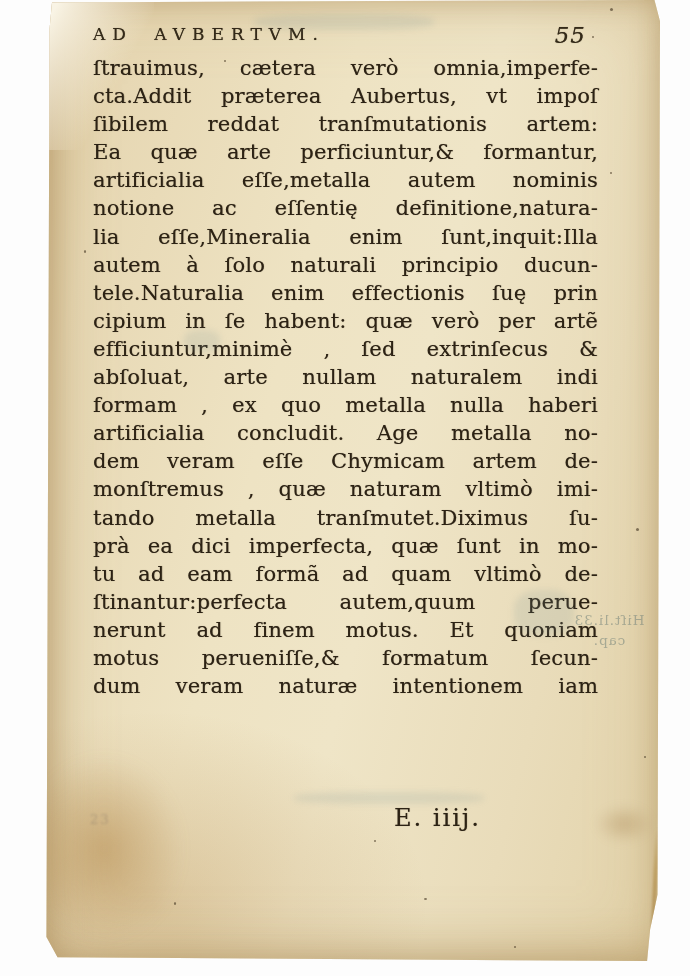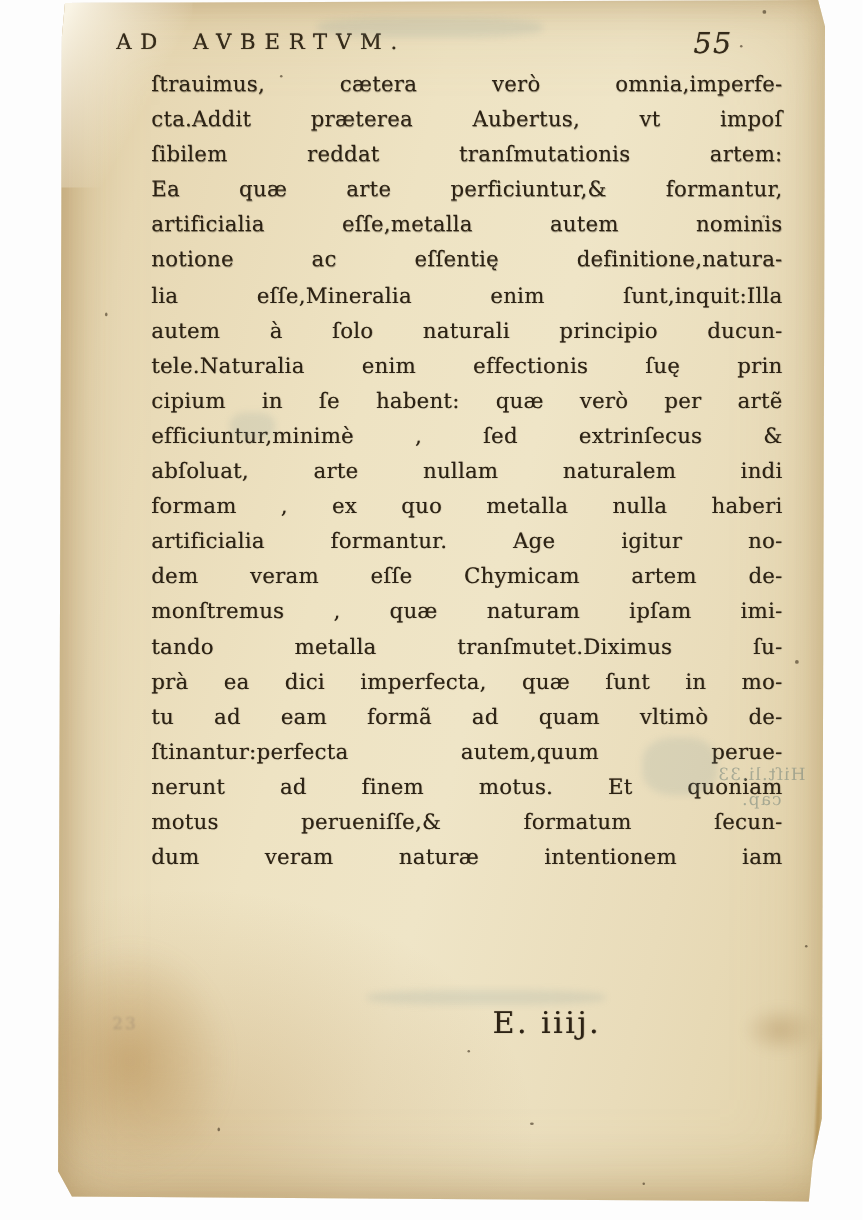--- a/index.html
+++ b/index.html
@@ -52,24 +52,23 @@
   }
   #page-number{
     position:absolute;right:12px;top:-2px;
     font-size:23px;font-style:italic;letter-spacing:1px;
     text-shadow:0 0 0.7px rgba(52,42,25,0.7);
     margin-left:24px;
   }
   #body-text{
     position:absolute;left:49px;top:54px;width:505px;
     color:#2c2214;
-    font-size:17px;line-height:28.1px;
+    font-size:21px;line-height:28.1px;
     letter-spacing:0.2px;
     text-shadow:0.3px 0.3px 0.7px rgba(44,34,20,0.55);
-    margin-left:28px;
   }
   .line{
     width:505px;height:28.1px;white-space:nowrap;
     text-align:justify;text-align-last:justify;
     overflow:visible;
   }
   #signature{
     position:absolute;left:350px;top:804px;
     color:#2c2214;font-size:24px;letter-spacing:2px;
     text-shadow:0.3px 0.3px 0.7px rgba(44,34,20,0.55);
@@ -108,23 +107,23 @@
       <div class="line">Ea quæ arte perficiuntur,&amp; formantur,</div>
       <div class="line">artificialia eſſe,metalla autem nominis</div>
       <div class="line">notione ac eſſentię definitione,natura-</div>
       <div class="line">lia eſſe,Mineralia enim ſunt,inquit:Illa</div>
       <div class="line">autem à ſolo naturali principio ducun-</div>
       <div class="line">tele.Naturalia enim effectionis ſuę prin</div>
       <div class="line">cipium in ſe habent: quæ verò per artẽ</div>
       <div class="line">efficiuntur,minimè , ſed extrinſecus &amp;</div>
       <div class="line">abſoluat, arte nullam naturalem indi</div>
       <div class="line">formam , ex quo metalla nulla haberi</div>
-      <div class="line">artificialia formantur.  Age igitur no-</div>
+      <div class="line">artificialia concludit.  Age metalla no-</div>
       <div class="line">dem veram eſſe Chymicam artem de-</div>
-      <div class="line">monſtremus , quæ naturam ipſam imi-</div>
+      <div class="line">monſtremus , quæ naturam vltimò imi-</div>
       <div class="line">tando metalla tranſmutet.Diximus ſu-</div>
       <div class="line">prà ea dici imperfecta, quæ ſunt in mo-</div>
       <div class="line">tu ad eam formã ad quam vltimò de-</div>
       <div class="line">ſtinantur:perfecta autem,quum perue-</div>
       <div class="line">nerunt ad finem motus.  Et quoniam</div>
       <div class="line">motus perueniſſe,&amp; formatum ſecun-</div>
       <div class="line">dum veram naturæ intentionem iam</div>
     </div>
 
     <div id="signature">E. iiij.</div>

